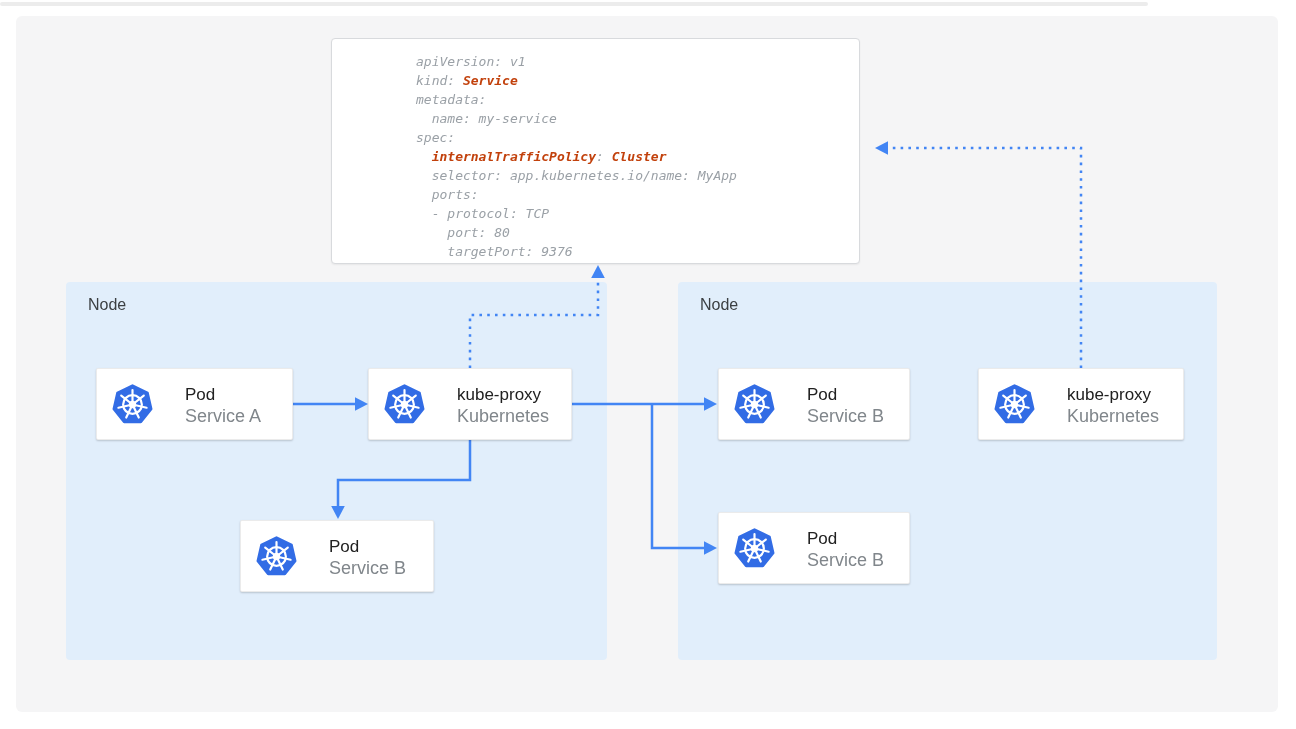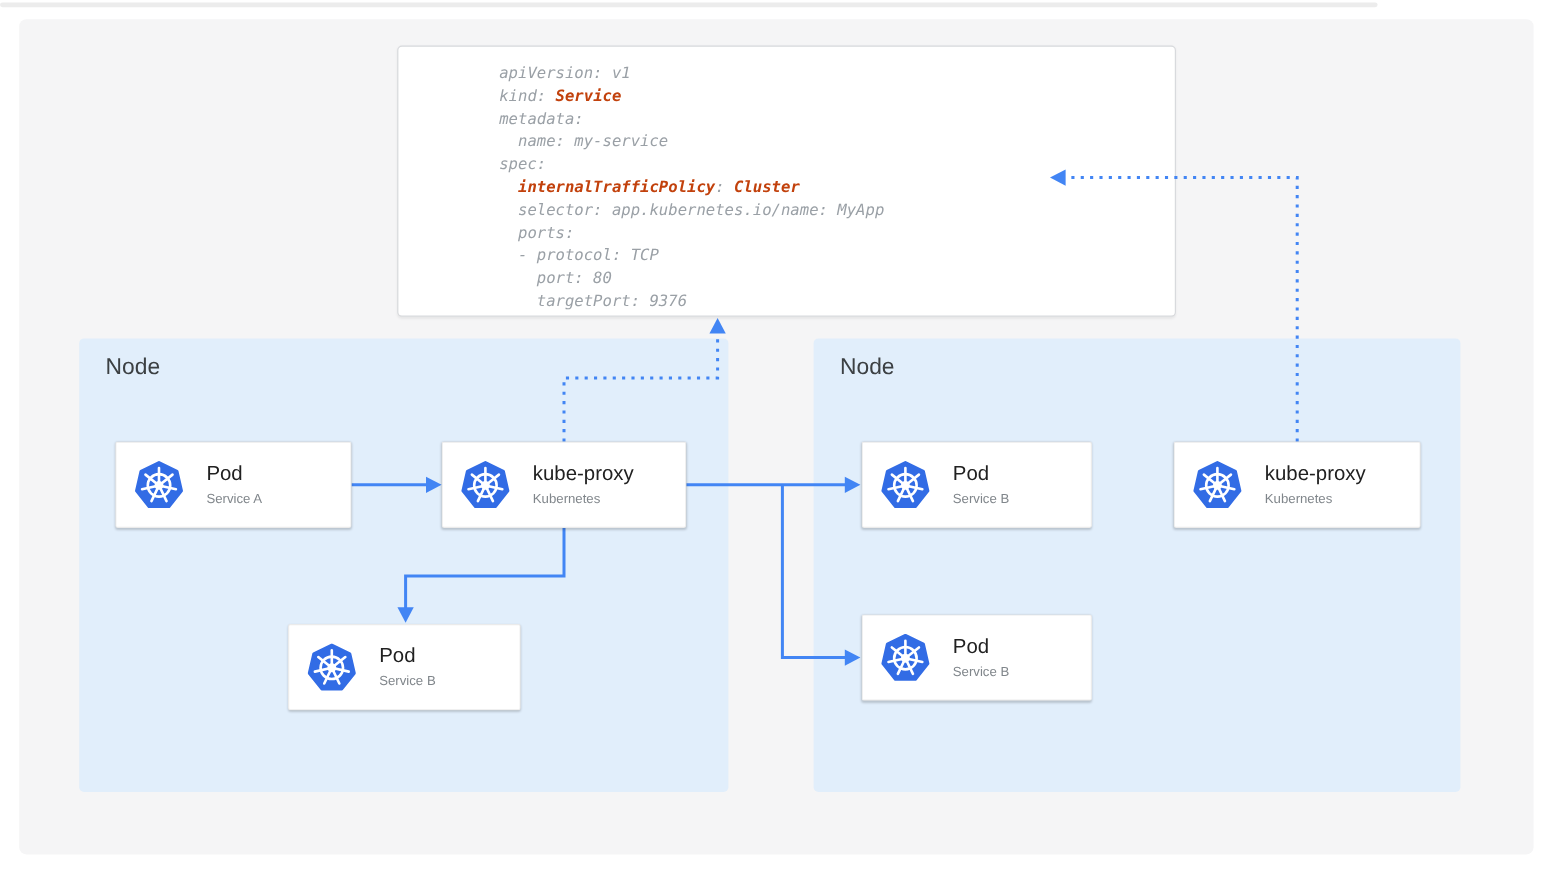--- a/index.html
+++ b/index.html
@@ -1,30 +1,30 @@
 <!DOCTYPE html>
 <html><head>
 <meta charset="utf-8">
 <style>
   html,body{margin:0;padding:0;background:#ffffff;}
   .page{position:relative;width:1296px;height:729px;background:#ffffff;overflow:hidden;
         font-family:"Liberation Sans", sans-serif;}
   .top-bar{position:absolute;left:0;top:2px;width:1148px;height:4px;background:#ececec;border-radius:3px;}
   .canvas{position:absolute;left:16px;top:16px;width:1262px;height:696px;background:#f5f5f6;border-radius:6px;}
   .node{position:absolute;background:#e1eefb;border-radius:4px;z-index:1;}
-  .node-label{position:absolute;left:22px;top:14px;font-size:19px;color:#3c4043;}
+  .node-label{position:absolute;left:22px;top:14px;font-size:16px;color:#3c4043;}
   .connectors{position:absolute;left:0;top:0;width:1296px;height:729px;z-index:3;pointer-events:none;}
   .card{position:absolute;height:72px;background:#ffffff;border:1px solid rgba(0,0,0,0.08);
         border-radius:2px;box-shadow:0 1px 2px rgba(0,0,0,0.18);z-index:4;
         display:flex;align-items:center;box-sizing:border-box;padding-left:15px;}
   .card .icon{display:flex;width:41px;height:41px;flex:0 0 41px;}
-  .card-text{display:flex;flex-direction:column;margin-left:19px;}
+  .card-text{display:flex;flex-direction:column;margin-left:32px;}
   .card-title{font-size:17px;color:#212121;line-height:23px;}
-  .card-subtitle{font-size:11px;color:#80868b;line-height:20px;}
-  .yaml-panel{position:absolute;left:331px;top:38px;width:649px;height:226px;background:#ffffff;
+  .card-subtitle{font-size:18px;color:#80868b;line-height:20px;}
+  .yaml-panel{position:absolute;left:331px;top:38px;width:529px;height:226px;background:#ffffff;
         border:1px solid #d8dadd;border-radius:4px;box-shadow:0 1px 2px rgba(0,0,0,0.06);
         box-sizing:border-box;z-index:2;}
   .code{position:absolute;left:84px;top:13px;white-space:pre;font-family:"DejaVu Sans Mono", monospace;
         font-style:italic;font-size:13px;line-height:19px;color:#9aa0a6;}
   .code .b{font-weight:bold;color:#c2410c;}
 </style>
 </head>
 <body>
 
 <svg width="0" height="0" style="position:absolute">

